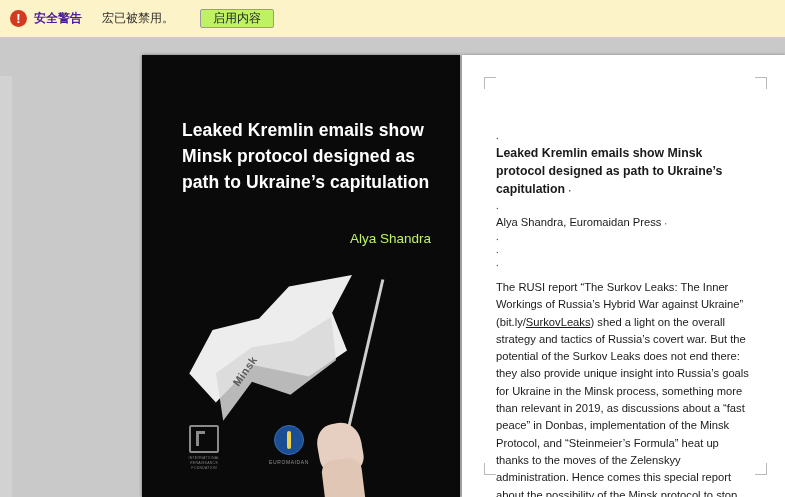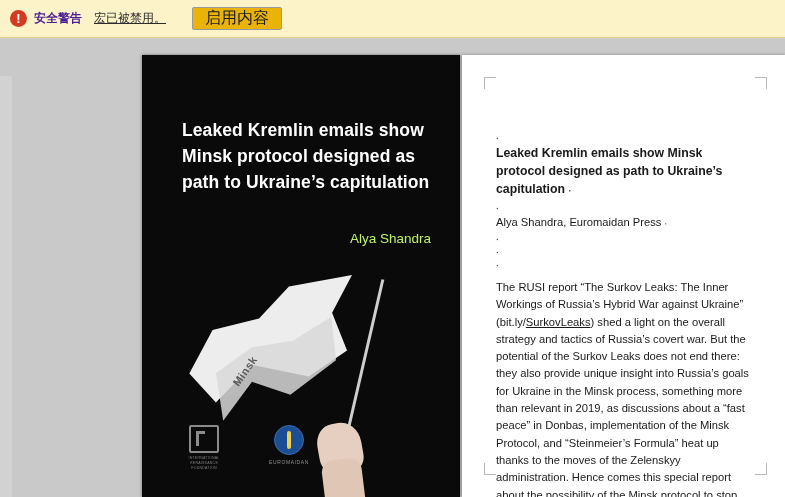--- a/index.html
+++ b/index.html
@@ -41,31 +41,30 @@
     flex: 0 0 auto;
   }
   .warn-title {
     margin-left: 7px;
     font-size: 12px;
     font-weight: bold;
     color: #4c1d95;
     white-space: nowrap;
   }
   .warn-msg {
-    margin-left: 12px;
+    margin-left: 20px;
     font-size: 12px;
     color: #2c2c2c;
     white-space: nowrap;
-    text-decoration: underline;
   }
   .enable-btn {
     margin-left: 26px;
-    font-size: 16px;
+    font-size: 12px;
     color: #1b1b1b;
-    background: #eab308;
+    background: #bef264;
     border: 1px solid #9a9a9a;
     border-radius: 2px;
     padding: 0 12px;
     cursor: pointer;
     white-space: nowrap;
     font-family: "Liberation Sans", sans-serif;
   }
 
   
   .canvas {

